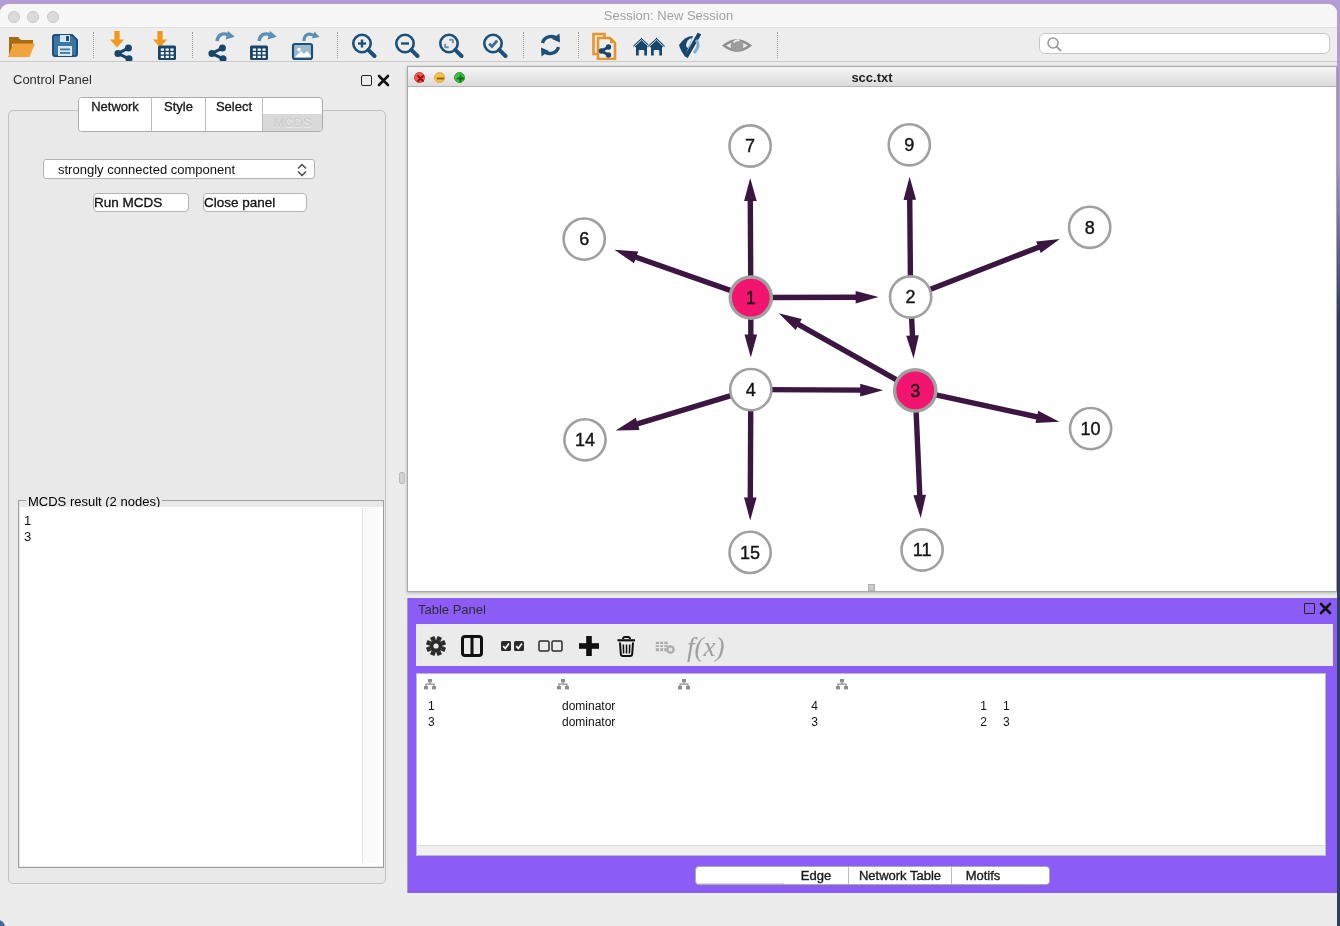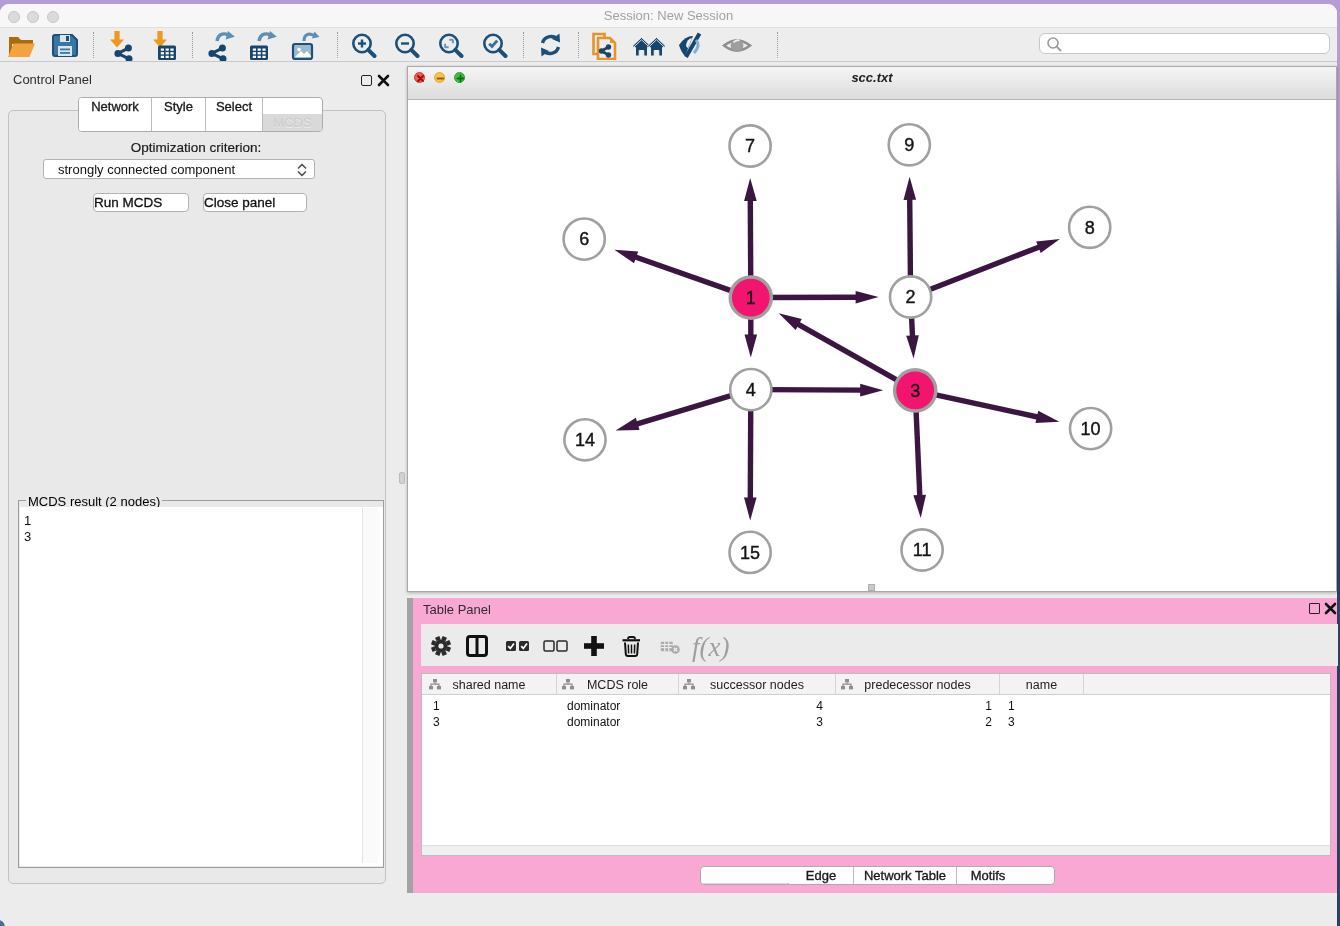--- a/index.html
+++ b/index.html
@@ -26,26 +26,26 @@
 #cpane { position:absolute; left:8px; top:48px; width:378px; height:774px; background:#e9e9e9; border:1px solid #c2c2c2; border-radius:5px; }
 #optlabel { position:absolute; left:0; top:78px; width:100%; text-align:center; font-size:13.5px; color:#1c1c1c; -webkit-text-stroke:0.2px #1c1c1c; }
 #dropdown { position:absolute; left:43px; top:97px; width:272px; height:20px; background:#fff; border:1px solid #b3b3b3; border-radius:3px; font-size:13px; color:#111; padding:2px 0 0 14px; }
 .btn { position:absolute; height:19px; background:#fff; border:1px solid #b3b3b3; border-radius:4px; font-size:13.5px; color:#111; -webkit-text-stroke:0.3px #111; text-align:left; padding-top:1px; }
 #fieldset { position:absolute; left:18px; top:438px; width:366px; height:368px; border:1px solid #9d9d9d; }
 #fslegend { position:absolute; left:7px; top:-7px; background:#e9e9e9; font-size:13px; color:#000000; padding:0 2px; }
 #fswhite { position:absolute; left:1px; top:6px; width:363px; height:359px; background:#fff; }
 #fsscroll { position:absolute; right:4px; top:1px; width:17px; height:355px; background:#fafafa; border-left:1px solid #e3e3e3; }
 
 #netframe { position:absolute; left:407px; top:62px; width:930px; height:526px; background:#fff; border:1px solid #a9a9a9; box-shadow:0 1px 3px rgba(0,0,0,0.25); }
-#nettitle { position:absolute; left:0; top:0; width:100%; height:33px; background:linear-gradient(#f5f5f5,#dcdcdc); border-bottom:1px solid #b5b5b5;font-style:italic; }
+#nettitle { position:absolute; left:0; top:0; width:100%; height:20px; background:linear-gradient(#f5f5f5,#dcdcdc); border-bottom:1px solid #b5b5b5; }
 .ntl { position:absolute; top:5px; width:11px; height:11px; border-radius:50%; }
 #netname { position:absolute; top:3px; width:100%; text-align:center; font-size:13px; font-weight:bold; color:#222; }
 #netgrip { position:absolute; left:460px; top:517px; width:7px; height:7px; background:#c9c9c9; border:1px solid #b0b0b0; }
 
-#tpanel { position:absolute; left:407px; top:594px; width:930px; height:295px; background:#f9a8d4; border-left:6px solid #a3a3a3; }
+#tpanel { position:absolute; left:407px; top:594px; width:930px; height:295px; background:#8b5cf6; border-left:1px solid #a3a3a3; }
 #tphead { position:absolute; left:10px; top:4px; font-size:13px; color:#2e2e2e; }
 #tptoolbar { position:absolute; left:8px; top:26px; width:917px; height:42px; background:#ebebeb; }
 #ttable { position:absolute; left:8px; top:75px; width:910px; height:183px; background:#fff; border:1px solid #bdbdbd; }
 #thead { position:absolute; left:0; top:0; width:100%; height:21px; background:#f3f3f3; border-bottom:1px solid #cfcfcf; }
 .th { position:absolute; top:0; height:21px; border-right:1px solid #d4d4d4; font-size:12.5px; color:#1d1d1d; text-align:center; padding-top:4px; }
 .td { position:absolute; font-size:12px; color:#111; }
 #tscroll { position:absolute; left:0; bottom:0; width:100%; height:10px; background:#f0f0f0; border-top:1px solid #ddd; }
 #btabs { left:287px; top:268px; width:355px; height:19px; }
 
 #statusbar { position:absolute; left:0; top:889px; width:1337px; height:29px; background:#ececec; border-top:1px solid #c6c6c6; }
@@ -208,21 +208,20 @@
     <svg class="abs" style="left:377px;top:12px" width="13" height="13">
         <path d="M2,2 L11,11 M11,2 L2,11" stroke="#111" stroke-width="2.6" stroke-linecap="round"></path>
       </svg>
     <div id="cpane"></div>
     <div class="tabbar" id="cptabs">
       <div class="tab" style="width:73px">Network</div>
       <div class="tab" style="width:54px">Style</div>
       <div class="tab" style="width:57px">Select</div>
       <div class="tab sel" style="width:59px">MCDS</div>
     </div>
-    <div id="optlabel">Optimization criterion:</div>
     <div id="dropdown">strongly connected component
       <svg class="abs" style="right:7px;top:3px" width="10" height="14">
           <path d="M1.5,5 L5,1.5 L8.5,5 M1.5,9 L5,12.5 L8.5,9" stroke="#555" stroke-width="1.7" fill="none" stroke-linecap="round" stroke-linejoin="round"></path>
         </svg>
     </div>
     <div class="btn" style="left:93px;top:131px;width:96px">Run MCDS</div>
     <div class="btn" style="left:203px;top:131px;width:104px">Close panel</div>
     <div id="fieldset">
       <div id="fslegend">MCDS result (2 nodes)</div>
       <div id="fswhite">
@@ -360,27 +359,20 @@
           <line x1="0.8" y1="6.6" x2="12.8" y2="6.6" stroke="#ebebeb" stroke-width="1.2"></line>
           <line x1="0.8" y1="9.6" x2="12.8" y2="9.6" stroke="#ebebeb" stroke-width="1.2"></line>
           <line x1="4.7" y1="3.8" x2="4.7" y2="13.3" stroke="#ebebeb" stroke-width="1.2"></line>
           <line x1="8.7" y1="3.8" x2="8.7" y2="13.3" stroke="#ebebeb" stroke-width="1.2"></line>
           <circle cx="15.5" cy="11.5" r="4.3" fill="#ababab"></circle>
           <path d="M13.8,9.8 L17.2,13.2 M17.2,9.8 L13.8,13.2" stroke="#ebebeb" stroke-width="1.5"></path>
         </svg>
       <div style="position:absolute;left:271px;top:8px;font-family:'Liberation Serif',serif;font-style:italic;font-size:27px;color:#9f9f9f">f(x)</div>
     </div>
     <div id="ttable">
-      <div id="thead">
-        <div class="th" style="left:0;width:135px">shared name</div>
-        <div class="th" style="left:135px;width:122px">MCDS role</div>
-        <div class="th" style="left:257px;width:157px">successor nodes</div>
-        <div class="th" style="left:414px;width:164px">predecessor nodes</div>
-        <div class="th" style="left:578px;width:84px">name</div>
-      </div>
       <svg style="position:absolute;left:7px;top:5px" width="12" height="11">
           <rect x="4" y="0" width="4" height="3.4" fill="#8d8d8d"></rect>
           <rect x="0" y="7" width="4" height="3.4" fill="#8d8d8d"></rect>
           <rect x="8" y="7" width="4" height="3.4" fill="#8d8d8d"></rect>
           <path d="M6,3.4 L6,5.2 M2,7 L2,5.2 L10,5.2 L10,7" stroke="#8d8d8d" stroke-width="1.2" fill="none"></path>
         </svg>
         <svg style="position:absolute;left:140px;top:5px" width="12" height="11">
           <rect x="4" y="0" width="4" height="3.4" fill="#8d8d8d"></rect>
           <rect x="0" y="7" width="4" height="3.4" fill="#8d8d8d"></rect>
           <rect x="8" y="7" width="4" height="3.4" fill="#8d8d8d"></rect>

